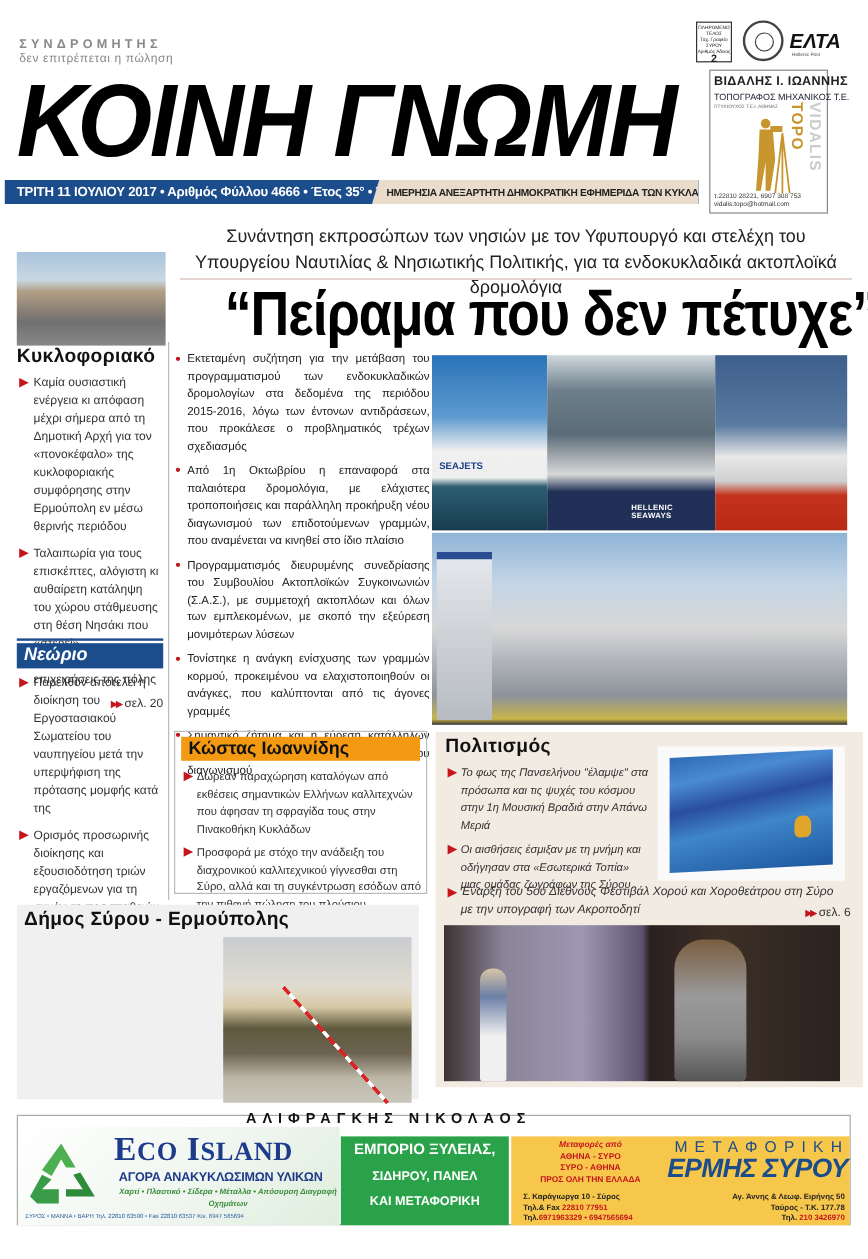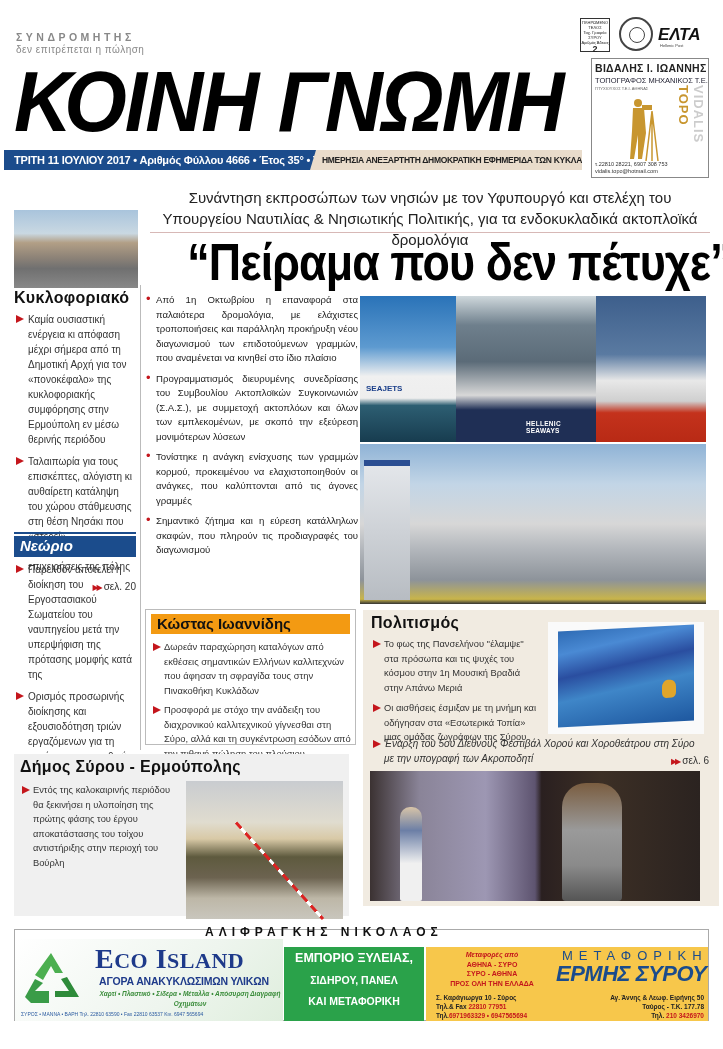--- a/index.html
+++ b/index.html
@@ -13,21 +13,21 @@
   .masthead { left: 14px; top: 60px; font-family: "Liberation Sans", sans-serif; font-weight: bold; font-style: italic;
     font-size: 82px; line-height: 80px; letter-spacing: -2px; color: #000; transform: scaleY(1.05) scaleX(0.98); transform-origin: left top; white-space: nowrap; }
 
   .badge-postage { left: 580px; top: 18px; width: 30px; height: 34px; border: 1px solid #333; font-size: 4px; text-align: center; line-height: 5px; padding-top: 1px; }
   .badge-postage .big { font-size: 9px; font-weight: bold; line-height: 9px; }
   .badge-seal { left: 619px; top: 17px; width: 34px; height: 34px; border-radius: 50%; border: 2px solid #444; }
   .badge-seal::after { content: ""; position: absolute; left: 8px; top: 8px; width: 14px; height: 14px; border-radius: 50%; border: 1px solid #444; }
   .elta { left: 658px; top: 25px; font-size: 17px; font-weight: bold; color: #111; font-style: italic; }
   .elta-sub { left: 660px; top: 43px; font-size: 4px; color: #444; }
 
-  .ad-vidalis { left: 591px; top: 58px; width: 118px; height: 120px; border: 1px solid #888; background: #fff; }
+  .ad-vidalis { left: 591px; top: 58px; width: 99px; height: 120px; border: 1px solid #888; background: #fff; }
   .ad-vidalis .name { position: absolute; left: 3px; top: 3px; font-size: 10.5px; font-weight: bold; color: #222; letter-spacing: 0.3px; white-space: nowrap; }
   .ad-vidalis .role { position: absolute; left: 3px; top: 17px; font-size: 7.5px; color: #223; white-space: nowrap; }
   .ad-vidalis .deg { position: absolute; left: 3px; top: 27px; font-size: 4px; color: #666; white-space: nowrap; }
   .ad-vidalis .side { position: absolute; right: 2px; top: 26px; writing-mode: vertical-rl; font-size: 13px; font-weight: bold; color: #ccc; letter-spacing: 1px; }
   .ad-vidalis .side b { color: #c8962f; }
   .ad-vidalis .surveyor { position: absolute; left: 32px; top: 38px; width: 40px; height: 66px; }
   .ad-vidalis .phone { position: absolute; left: 3px; top: 102px; font-size: 5.5px; color: #333; line-height: 7px; white-space: nowrap; }
 
   .dateline { left: 4px; top: 150px; width: 578px; height: 20px; background: #1b4c8c; }
   .dateline .txt { position: absolute; left: 10px; top: 4px; font-size: 11px; font-weight: bold; color: #fff; white-space: nowrap; letter-spacing: -0.2px; }
@@ -74,21 +74,21 @@
 
   .kostas-box { left: 145px; top: 609px; width: 211px; height: 136px; border: 1px solid #bbb; }
   .kostas-title { position: absolute; left: 5px; top: 4px; width: 199px; height: 20px; background: #f39a12; }
   .kostas-title span { position: absolute; left: 6px; top: 1px; font-size: 15px; font-weight: bold; color: #111; }
   .kostas-list { position: absolute; left: 5px; top: 30px; width: 200px; }
   .kostas-list li { font-size: 9.4px; line-height: 14.5px; padding-left: 13px; margin-bottom: 5px; }
 
   .culture-box { left: 363px; top: 610px; width: 356px; height: 296px; background: #f1ebe1; }
   .culture-title { position: absolute; left: 8px; top: 4px; font-size: 16px; }
   .culture-list { position: absolute; left: 8px; top: 27px; width: 170px; }
-  .culture-list li { font-size: 9.3px; line-height: 14.5px; margin-bottom: 6px; padding-left: 13px; }
+  .culture-list li { font-size: 9.3px; line-height: 14.5px; margin-bottom: 6px; padding-left: 13px; font-style: italic; }
   .culture-list3 { position: absolute; left: 8px; top: 127px; width: 330px; }
   .culture-list3 li { font-size: 10px; line-height: 14.5px; padding-left: 13px; font-style: italic; }
   .painting { position: absolute; left: 185px; top: 12px; width: 156px; height: 112px; background: #fafafa; }
   .painting .canvas { position: absolute; left: 10px; top: 6px; width: 136px; height: 96px; background: linear-gradient(170deg,#2f6cb5 0%,#4a8ad4 20%,#2a4ea0 40%,#3f86c8 60%,#1e58a0 100%); transform: skewY(-3deg); }
   .painting .canvas::after { content: ""; position: absolute; right: 18px; top: 54px; width: 14px; height: 18px; background: #e0a52a; border-radius: 40% 40% 30% 30%; }
   .stage-photo { position: absolute; left: 7px; top: 161px; width: 330px; height: 130px; background: linear-gradient(90deg,#3b3232 0%,#8a8498 15%,#9d97b3 35%,#5e5470 50%,#2a2020 52%,#3c2f25 70%,#2b2320 100%); }
   .stage-photo .man { position: absolute; left: 30px; top: 36px; width: 22px; height: 94px; background: linear-gradient(180deg,#d8c4a8 0%,#6c7fa6 25%,#f0f0f0 60%,#f0f0f0 100%); border-radius: 10px 10px 2px 2px; }
   .stage-photo .dancer { position: absolute; left: 192px; top: 12px; width: 60px; height: 118px; background: linear-gradient(180deg,#7a5d40 0%,#9a9a9a 40%,#8a8a8a 70%,#555 100%); border-radius: 24px 24px 4px 4px; }
 
   .dimos-box { left: 14px; top: 754px; width: 335px; height: 162px; background: #f0f0f0; }
@@ -189,20 +189,21 @@
 <div class="abs col-left neorio-list">
   <ul class="bullets">
     <li>Παρελθόν αποτελεί η διοίκηση του Εργοστασιακού Σωματείου του ναυπηγείου μετά την υπερψήφιση της πρότασης μομφής κατά της</li>
     <li>Ορισμός προσωρινής διοίκησης και εξουσιοδότηση τριών εργαζόμενων για τη συνέχιση προσπαθειών σε επίπεδο συζητήσεων για το μέλλον της μονάδας</li>
   </ul>
   <span class="ref"><span class="arr">▶▶</span><span>σελ. 5</span></span>
 </div>
 
 <div class="abs main-list">
   <ul class="bullets">
+    <li>Εκτεταμένη συζήτηση για την μετάβαση του προγραμματισμού των ενδοκυκλαδικών δρομολογίων στα δεδομένα της περιόδου 2015-2016, λόγω των έντονων αντιδράσεων, που προκάλεσε ο προβληματικός τρέχων σχεδιασμός</li>
     <li>Από 1η Οκτωβρίου η επαναφορά στα παλαιότερα δρομολόγια, με ελάχιστες τροποποιήσεις και παράλληλη προκήρυξη νέου διαγωνισμού των επιδοτούμενων γραμμών, που αναμένεται να κινηθεί στο ίδιο πλαίσιο</li>
     <li>Προγραμματισμός διευρυμένης συνεδρίασης του Συμβουλίου Ακτοπλοϊκών Συγκοινωνιών (Σ.Α.Σ.), με συμμετοχή ακτοπλόων και όλων των εμπλεκομένων, με σκοπό την εξεύρεση μονιμότερων λύσεων</li>
     <li>Τονίστηκε η ανάγκη ενίσχυσης των γραμμών κορμού, προκειμένου να ελαχιστοποιηθούν οι ανάγκες, που καλύπτονται από τις άγονες γραμμές</li>
     <li>Σημαντικό ζήτημα και η εύρεση κατάλληλων σκαφών, που πληρούν τις προδιαγραφές του διαγωνισμού</li>
   </ul>
 </div>
 
 <div class="abs photos-ships">
   <div class="ship1">
       <span class="lbl">SEAJETS</span>
@@ -241,21 +242,20 @@
   <span class="ref abs" style="right:10px; top:145px;"><span class="arr">▶▶</span><span>σελ. 6</span></span>
   <div class="stage-photo">
     <div class="man"></div>
     <div class="dancer"></div>
   </div>
 </div>
 
 <div class="abs dimos-box">
   <div class="section-title dimos-title">Δήμος Σύρου - Ερμούπολης</div>
   <ul class="bullets dimos-list">
-    <li>Εντός της καλοκαιρινής περιόδου θα ξεκινήσει η υλοποίηση της πρώτης φάσης του έργου αποκατάστασης του τοίχου αντιστήριξης στην περιοχή του Βούρλη</li>
   </ul>
   <div class="dimos-photo">
       <div class="tape"></div>
     </div>
 </div>
 
 <div class="abs ad-frame"></div>
 <div class="abs alif">ΑΛΙΦΡΑΓΚΗΣ ΝΙΚΟΛΑΟΣ</div>
 
 <div class="abs eco">

